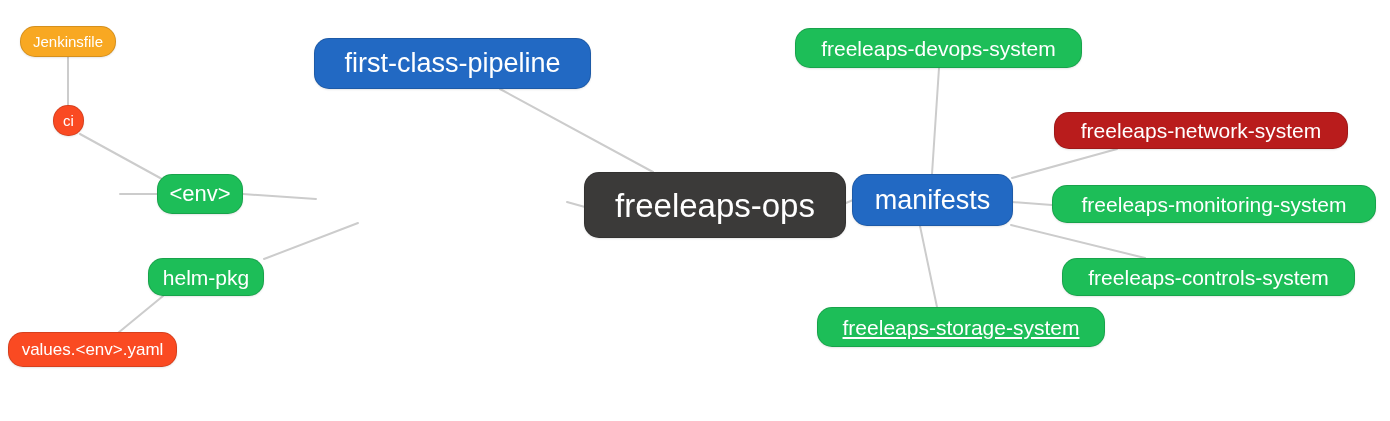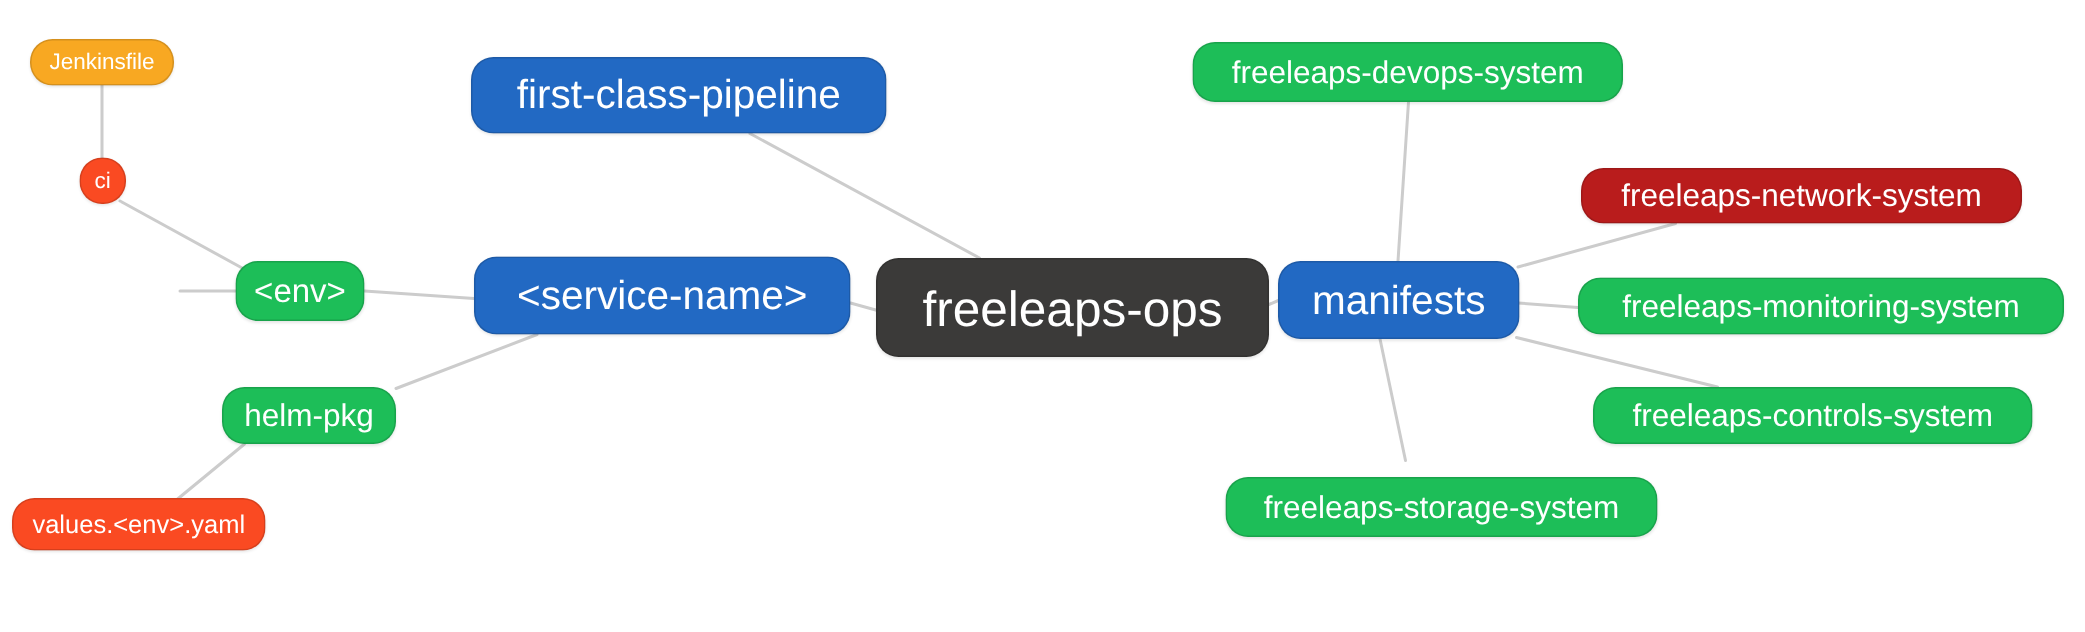--- a/index.html
+++ b/index.html
@@ -60,26 +60,25 @@
     <line x1="846" y1="203" x2="853" y2="200" stroke="#cccccc"></line>
     <line x1="932" y1="174" x2="939" y2="68" stroke="#cccccc"></line>
     <line x1="1012" y1="178" x2="1117" y2="149" stroke="#cccccc"></line>
     <line x1="1012" y1="202" x2="1052" y2="205" stroke="#cccccc"></line>
     <line x1="1011" y1="225" x2="1145" y2="258" stroke="#cccccc"></line>
     <line x1="920" y1="226" x2="937" y2="307" stroke="#cccccc"></line>
   </svg>
 
   <div class="node" style="left: 584px; top: 172px; width: 262px; height: 66px; background: rgb(59, 58, 57); font-size: 33px; color: rgb(255, 255, 255);">freeleaps-ops</div>
   <div class="node" style="left: 314px; top: 38px; width: 277px; height: 51px; background: rgb(34, 105, 195); font-size: 27px; color: rgb(255, 255, 255);">first-class-pipeline</div>
-  <div class="node" style="left: 316px; top: 171px; width: 251px; height: 52px; background: rgb(34, 105, 195); font-size: 27px; color: rgb(255, 255, 255);">&lt;service-name&gt;</div>
   <div class="node" style="left: 852px; top: 174px; width: 161px; height: 52px; background: rgb(34, 105, 195); font-size: 27px; color: rgb(255, 255, 255);">manifests</div>
   <div class="node" style="left: 157px; top: 174px; width: 86px; height: 40px; background: rgb(29, 190, 88); font-size: 22px; color: rgb(255, 255, 255);">&lt;env&gt;</div>
   <div class="node" style="left: 148px; top: 258px; width: 116px; height: 38px; background: rgb(29, 190, 88); font-size: 21px; color: rgb(255, 255, 255);">helm-pkg</div>
   <div class="node" style="left: 53px; top: 105px; width: 31px; height: 31px; background: rgb(250, 74, 34); font-size: 15px; color: rgb(255, 255, 255);">ci</div>
   <div class="node" style="left: 8px; top: 332px; width: 169px; height: 35px; background: rgb(250, 74, 34); font-size: 17px; color: rgb(255, 255, 255);">values.&lt;env&gt;.yaml</div>
   <div class="node" style="left: 20px; top: 26px; width: 96px; height: 31px; background: rgb(248, 168, 34); font-size: 15px; color: rgb(255, 255, 255);">Jenkinsfile</div>
   <div class="node" style="left: 795px; top: 28px; width: 287px; height: 40px; background: rgb(29, 190, 88); font-size: 21px; color: rgb(255, 255, 255);">freeleaps-devops-system</div>
   <div class="node" style="left: 1054px; top: 112px; width: 294px; height: 37px; background: #b91c1c; font-size: 21px; color: rgb(255, 255, 255);">freeleaps-network-system</div>
   <div class="node" style="left: 1052px; top: 185px; width: 324px; height: 38px; background: rgb(29, 190, 88); font-size: 21px; color: rgb(255, 255, 255);">freeleaps-monitoring-system</div>
   <div class="node" style="left: 1062px; top: 258px; width: 293px; height: 38px; background: rgb(29, 190, 88); font-size: 21px; color: rgb(255, 255, 255);">freeleaps-controls-system</div>
-  <div class="node" style="left: 817px; top: 318px; width: 288px; height: 40px; background: rgb(29, 190, 88); font-size: 21px; color: rgb(255, 255, 255);">freeleaps-storage-system</div>
+  <div class="node" style="left: 817px; top: 307px; width: 288px; height: 40px; background: rgb(29, 190, 88); font-size: 21px; color: rgb(255, 255, 255); text-decoration: underline;">freeleaps-storage-system</div>
 
 </div>
 
 </body></html>

